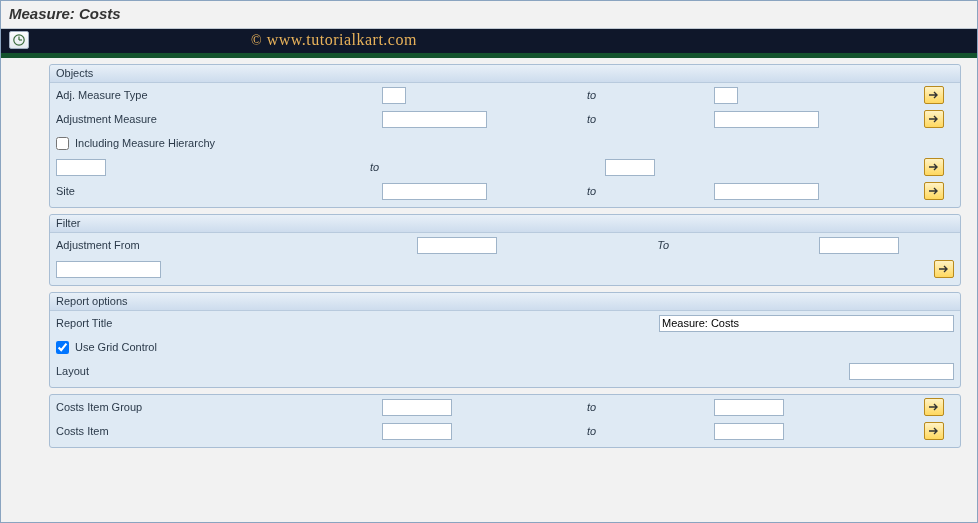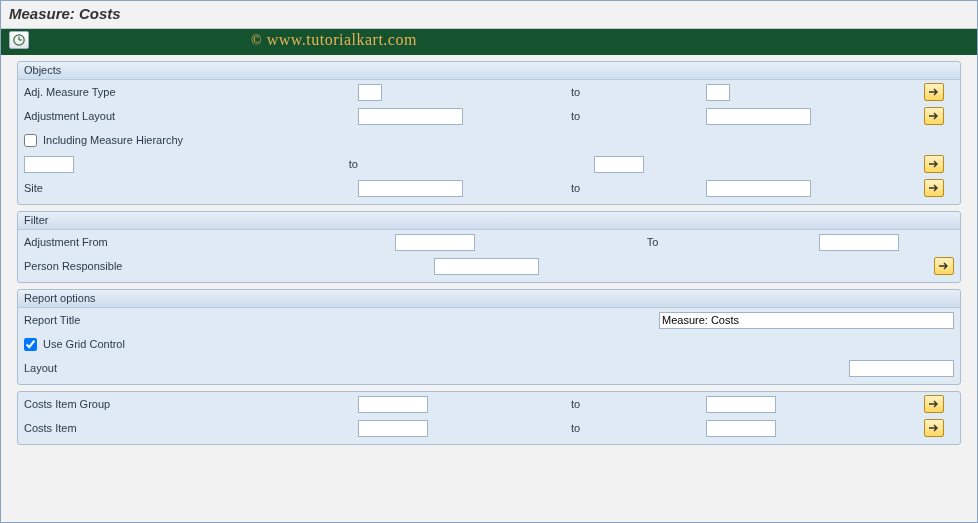--- a/index.html
+++ b/index.html
@@ -21,23 +21,23 @@
     border-bottom: 1px solid #c0c9d3;
   }
   .title-bar h1 {
     margin: 0;
     font-size: 15px;
     font-style: italic;
     font-weight: bold;
     color: #333;
   }
   .toolbar {
-    background: #14532d;
+    background: #0f172a;
     padding: 2px 8px 4px 8px;
-    border-bottom: 2px solid #14532d;
+    border-bottom: 5px solid #14532d;
     position: relative;
   }
   .toolbar .exec-btn {
     width: 20px;
     height: 18px;
     border: 1px solid #a0aec0;
     background: linear-gradient(#fdfdfd,#e4e9ef);
     border-radius: 2px;
     display: inline-flex;
     align-items: center;
@@ -54,20 +54,21 @@
     color: #e8b25a;
     font-family: Georgia, serif;
     letter-spacing: 0.5px;
     pointer-events: none;
   }
   .watermark .copy {
     font-size: 14px;
   }
   .content {
     padding: 6px 16px;
+    margin-left: 32px;
   }
   .group {
     background: #dfeaf4;
     border: 1px solid #a9bed4;
     border-radius: 3px;
     margin-bottom: 6px;
     padding-bottom: 4px;
   }
   .group-header {
     background: linear-gradient(#e8f0f8, #cddced);
@@ -93,20 +94,21 @@
   }
   .label-col input[type=checkbox]{
     margin: 0 2px 0 0;
   }
   .from-col {
     width: 130px;
   }
   .to-label-col {
     width: 51px;
     color: #2b3a4a;
+    font-style: italic;
   }
   .to-col {
     width: 135px;
   }
   .btn-col {
     width: 30px;
   }
   input[type=text] {
     border: 1px solid #9fb4c9;
     background: #fff;
@@ -168,21 +170,21 @@
       <div class="btn-col">
         <button class="arrow-btn">
           <svg width="12" height="10" viewBox="0 0 12 10">
               <path d="M1 5 H9 M6 2 L9 5 L6 8" fill="none" stroke="#333" stroke-width="1.4"></path>
             </svg>
         </button>
       </div>
     </div>
 
     <div class="row">
-      <div class="label-col">Adjustment Layout</div>
+      <div class="label-col">Adjustment Measure</div>
       <div class="from-col"><input type="text" class="w-long" style=""></div>
       <div class="to-label-col">to</div>
       <div class="to-col"><input type="text" class="w-long" style=""></div>
       <div class="btn-col">
         <button class="arrow-btn">
           <svg width="12" height="10" viewBox="0 0 12 10">
               <path d="M1 5 H9 M6 2 L9 5 L6 8" fill="none" stroke="#333" stroke-width="1.4"></path>
             </svg>
         </button>
       </div>
@@ -227,21 +229,20 @@
     <div class="group-header">Filter</div>
 
     <div class="row">
       <div class="label-col">Adjustment From</div>
       <div class="from-col"><input type="text" class="w-80" style=""></div>
       <div class="to-label-col">To</div>
       <div class="to-col"><input type="text" class="w-80" style=""></div>
     </div>
 
     <div class="row">
-      <div class="label-col">Person Responsible</div>
       <div class="from-col"><input type="text" class="w-long" style=""></div>
       <div class="to-label-col"></div>
       <div class="to-col" style="width:auto;">
         <button class="arrow-btn">
           <svg width="12" height="10" viewBox="0 0 12 10">
               <path d="M1 5 H9 M6 2 L9 5 L6 8" fill="none" stroke="#333" stroke-width="1.4"></path>
             </svg>
         </button>
       </div>
     </div>

